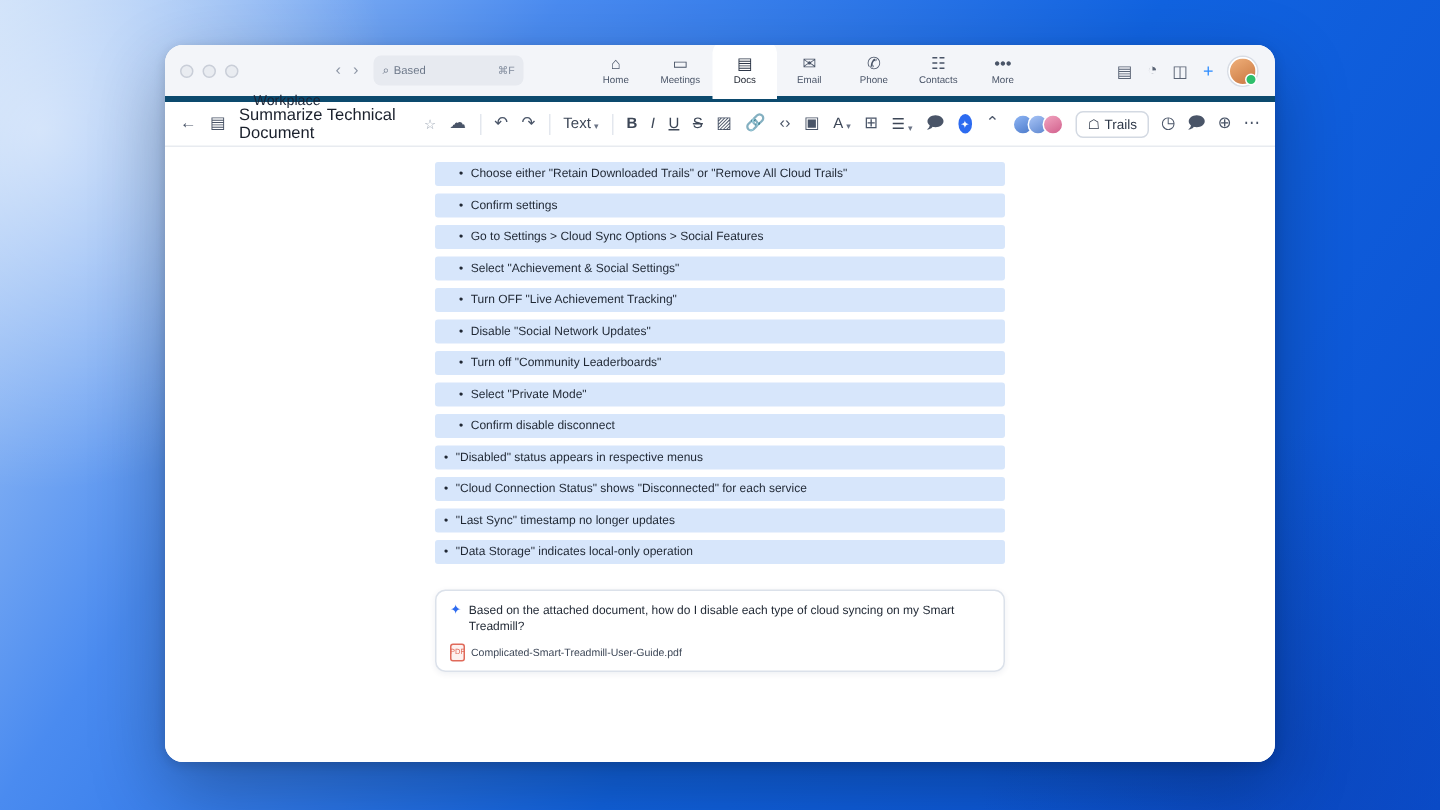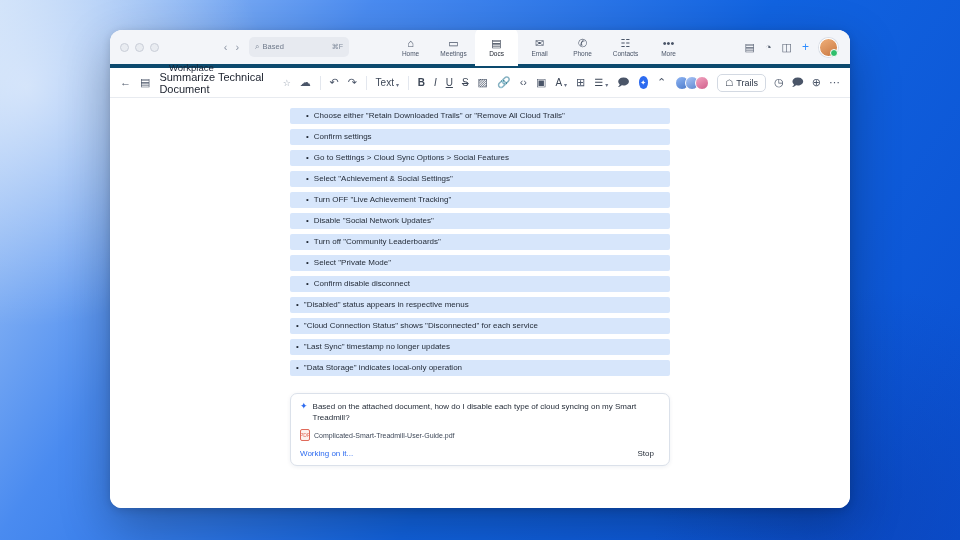--- a/index.html
+++ b/index.html
@@ -400,19 +400,15 @@
 
     <div class="aicard">
       <div class="aiq">
         <span class="sparkle">✦</span>
         <span>Based on the attached document, how do I disable each type of cloud syncing on my Smart Treadmill?</span>
       </div>
       <div class="attach">
         <span class="pdficon">PDF</span>
         <span>Complicated-Smart-Treadmill-User-Guide.pdf</span>
       </div>
-      <div class="airow">
-        <span class="working">Working on it...</span>
-        <span class="stop">Stop</span>
-      </div>
     </div>
   </div>
 </div>
 
 </body></html>

